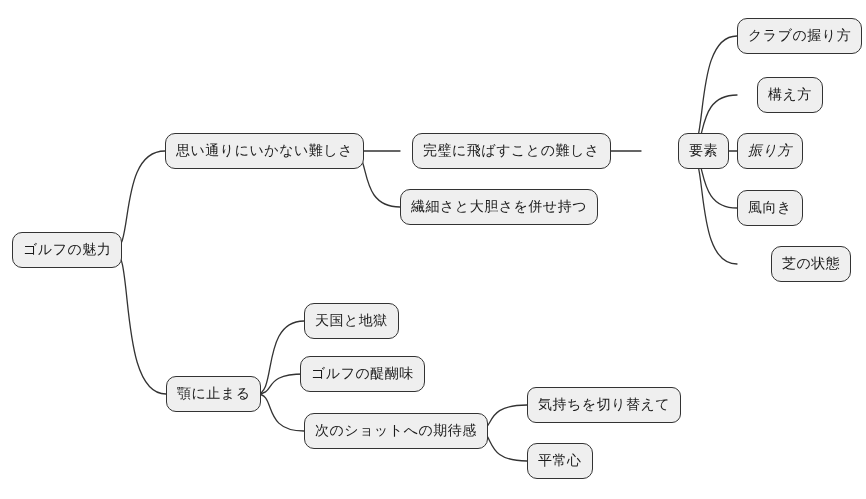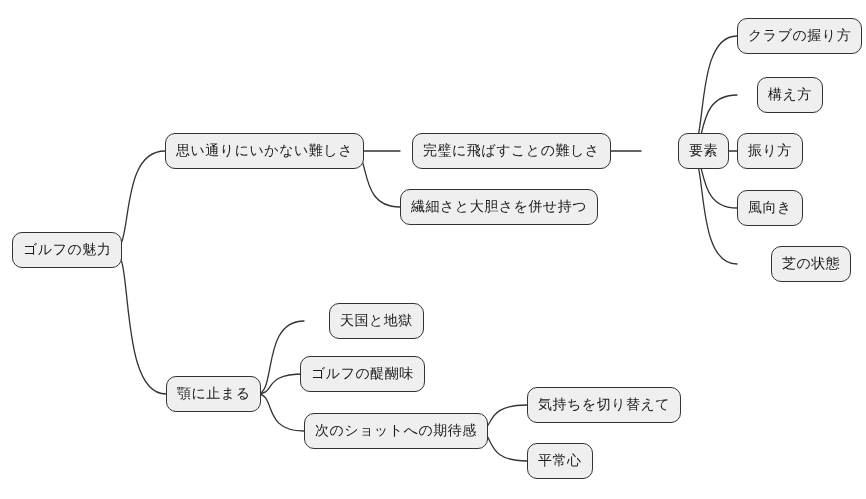--- a/index.html
+++ b/index.html
@@ -66,24 +66,24 @@
   </svg>
 
   <div class="node" style="left:12px;  top:232px;">ゴルフの魅力</div>
 
   <div class="node" style="left:165px; top:133px;">思い通りにいかない難しさ</div>
   <div class="node" style="left:400px; top:133px;margin-left:12px;">完璧に飛ばすことの難しさ</div>
   <div class="node" style="left:400px; top:189px;">繊細さと大胆さを併せ持つ</div>
   <div class="node" style="left:678px; top:133px;">要素</div>
   <div class="node" style="left:737px; top:18px;">クラブの握り方</div>
   <div class="node" style="left:757px; top:77px;">構え方</div>
-  <div class="node" style="left:737px; top:133px;">振り方</div>
+  <div class="node" style="left:737px; top:133px;font-style:italic;">振り方</div>
   <div class="node" style="left:737px; top:190px;">風向き</div>
   <div class="node" style="left:771px; top:246px;">芝の状態</div>
 
   <div class="node" style="left:166px; top:376px;">顎に止まる</div>
-  <div class="node" style="left:304px; top:303px;margin-left:25px;">天国と地獄</div>
+  <div class="node" style="left:304px; top:303px;">天国と地獄</div>
   <div class="node" style="left:300px; top:356px;">ゴルフの醍醐味</div>
   <div class="node" style="left:304px; top:413px;">次のショットへの期待感</div>
-  <div class="node" style="left:527px; top:387px;">気持ちを切り替えて</div>
+  <div class="node" style="left:527px; top:387px;border-radius:9px;">気持ちを切り替えて</div>
   <div class="node" style="left:527px; top:443px;">平常心</div>
 
 </div>
 
 </body></html>

